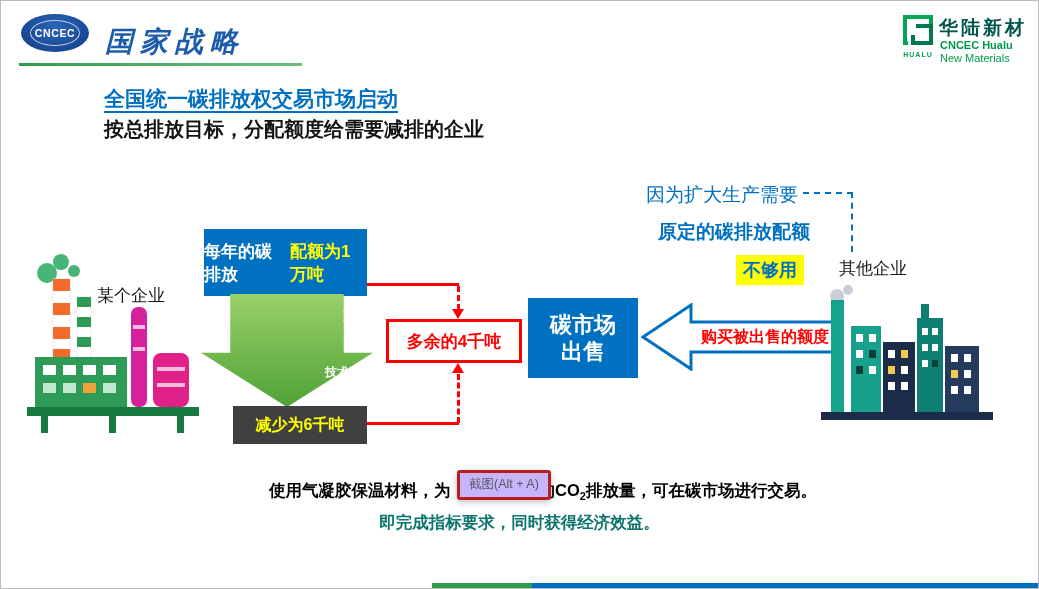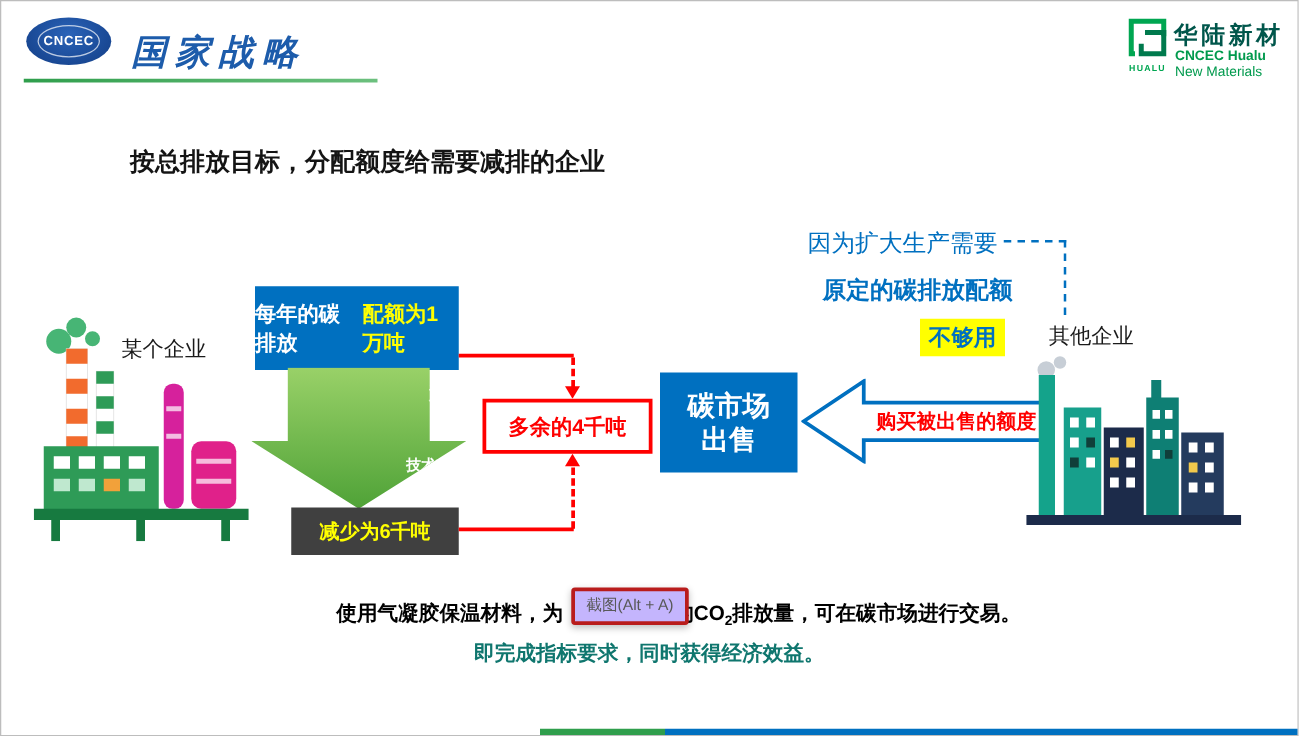--- a/index.html
+++ b/index.html
@@ -35,21 +35,21 @@
 
   
   .note1 { left:645px; top:181px; font-size:19px; font-weight:normal; color:#0070c0; white-space:nowrap; }
   .note2 { left:645px; top:218px; font-size:19px; font-weight:bold; color:#0070c0; white-space:nowrap;margin-left:12px; }
   .note-dash-h { left:802px; top:191px; width:50px; height:0; border-top:2px dashed #0070c0; }
   .note-dash-v { left:850px; top:191px; width:0; height:60px; border-left:2px dashed #0070c0; }
   .note-highlight { left:735px; top:254px; background:#ffff00; color:#0070c0;
                     font-size:18px; font-weight:bold; padding:3px 7px; white-space:nowrap; }
 
   
-  .label-left-company  { left:96px;  top:267px; font-size:17px; color:#1a1a1a; white-space:nowrap; }
+  .label-left-company  { left:96px;  top:283px; font-size:17px; color:#1a1a1a; white-space:nowrap; }
   .label-right-company { left:838px; top:256px; font-size:17px; color:#1a1a1a; white-space:nowrap; }
   .factory-left  { left:26px;  top:248px; }
   .factory-right { left:820px; top:283px; }
 
   
   .quota-box { left:203px; top:228px; width:163px; height:67px; background:#0070c0;
                display:flex; flex-direction:row; align-items:center; justify-content:center; gap:3px; }
   .quota-line1 { color:#ffffff; font-size:17px; font-weight:bold; }
   .quota-line2 { color:#ffff00; font-size:17px; font-weight:bold; }
 
@@ -121,20 +121,21 @@
     <svg width="32" height="32" viewBox="0 0 32 32">
       <path d="M6 29 H3 V3 H29 V15" fill="none" stroke="#00a651" stroke-width="4"></path>
       <path d="M14 12 H29 V29 H11 V21" fill="none" stroke="#007a4d" stroke-width="4"></path>
     </svg>
     <div class="hualu-caption">HUALU</div>
   </div>
   <div class="abs hualu-name">华陆新材</div>
   <div class="abs hualu-en1">CNCEC Hualu</div>
   <div class="abs hualu-en2">New Materials</div>
 
+  <div class="abs main-title">全国统一碳排放权交易市场启动</div>
   <div class="abs sub-title">按总排放目标，分配额度给需要减排的企业</div>
 
   <div class="abs note1">因为扩大生产需要</div>
   <div class="abs note2">原定的碳排放配额</div>
   <div class="abs note-dash-h"></div>
   <div class="abs note-dash-v"></div>
   <div class="abs note-highlight">不够用</div>
 
   <div class="abs label-left-company">某个企业</div>
   <div class="abs label-right-company">其他企业</div>

